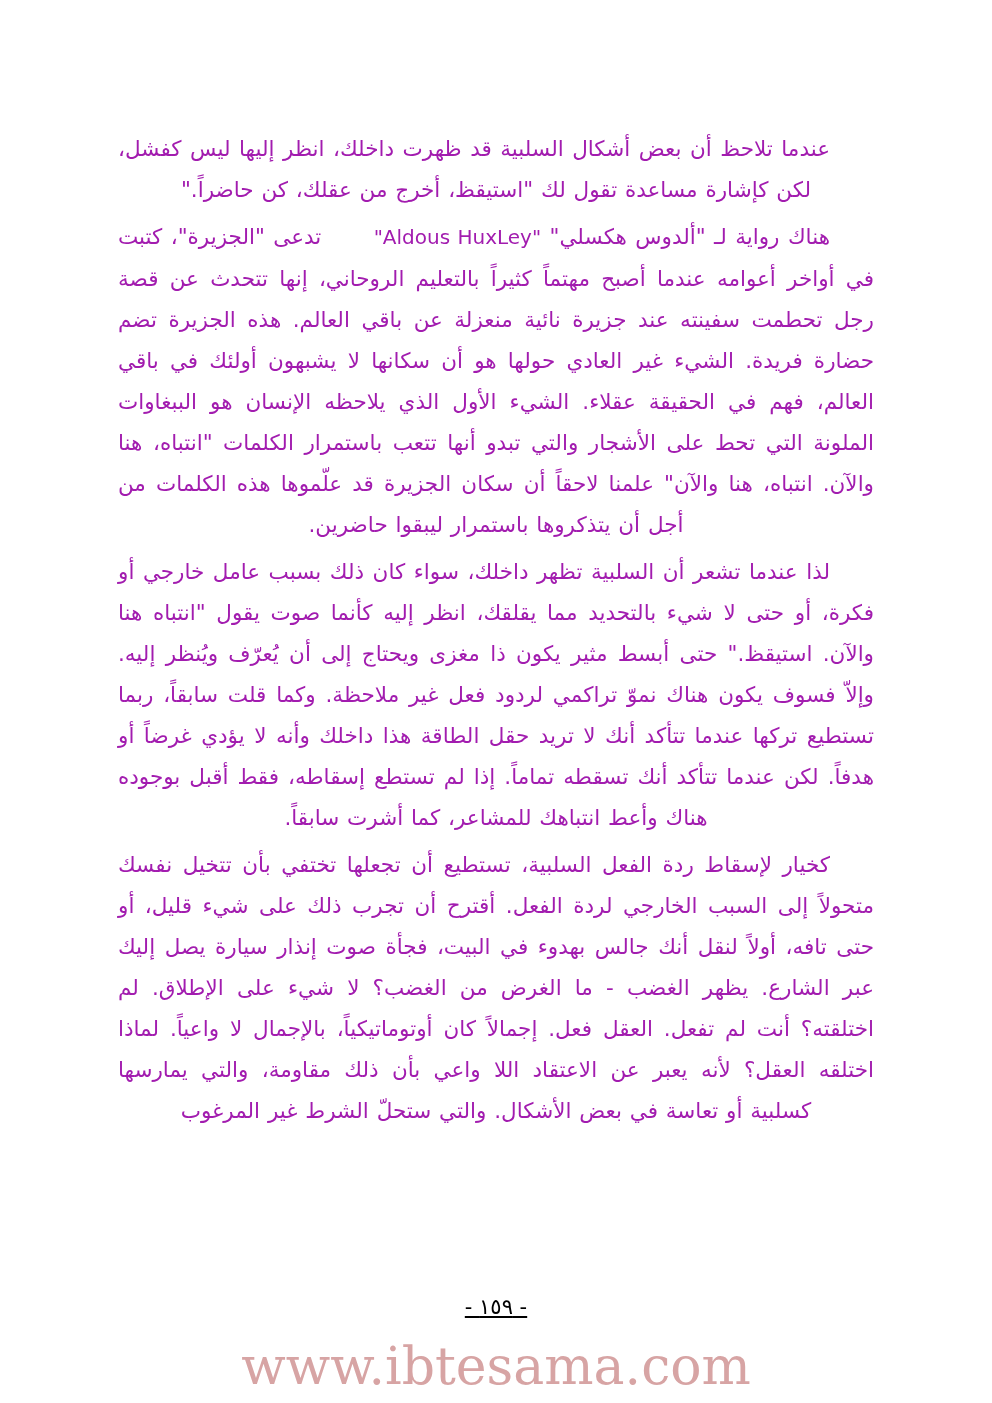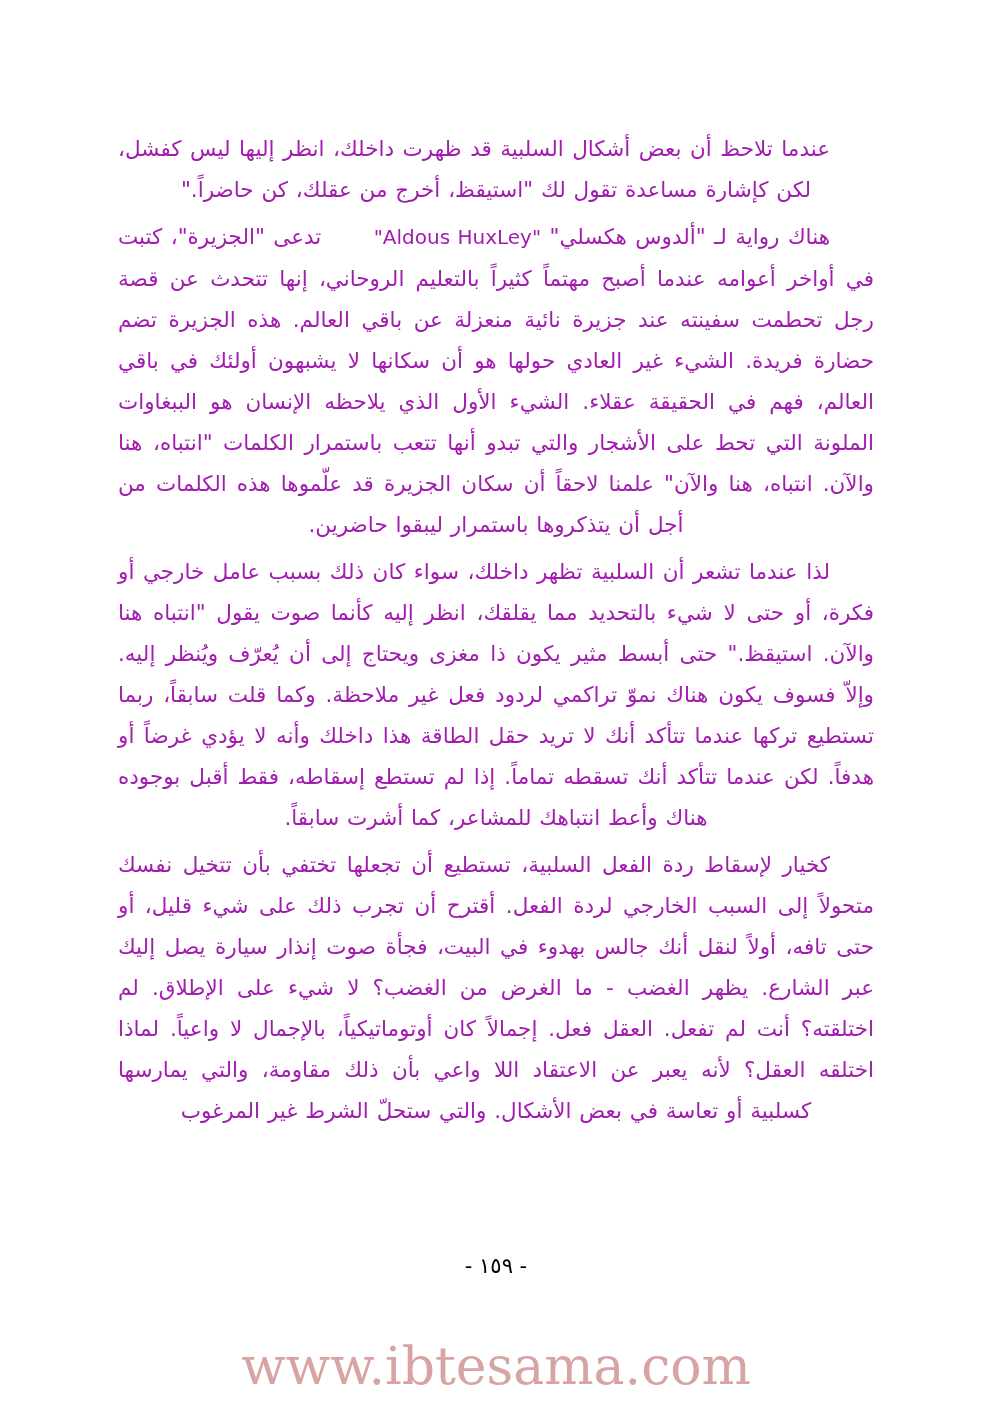--- a/index.html
+++ b/index.html
@@ -58,29 +58,30 @@
   .ltr {
     direction: ltr;
     unicode-bidi: isolate;
     display: inline-block;
     font-family: "DejaVu Sans", "Liberation Sans", sans-serif;
     font-size: 20px;
   }
 
   .page-number {
     position: absolute;
-    top: 1254px;
+    top: 1295px;
     left: 0;
     right: 0;
     text-align: center;
     font-size: 21px;
     color: #000000;
     font-family: "DejaVu Sans", "Liberation Sans", sans-serif;
     direction: rtl;
     letter-spacing: 1px;
+    text-decoration: underline;
   }
 
   .watermark {
     position: absolute;
     top: 1340px;
     left: 0;
     right: 0;
     text-align: center;
     font-family: "DejaVu Serif", "Liberation Serif", serif;
     font-size: 52px;

